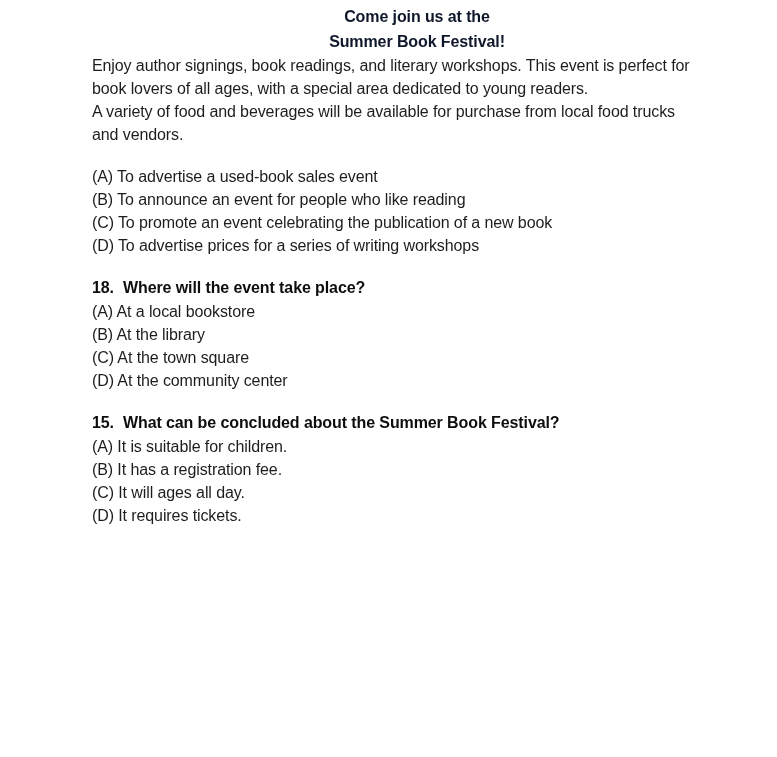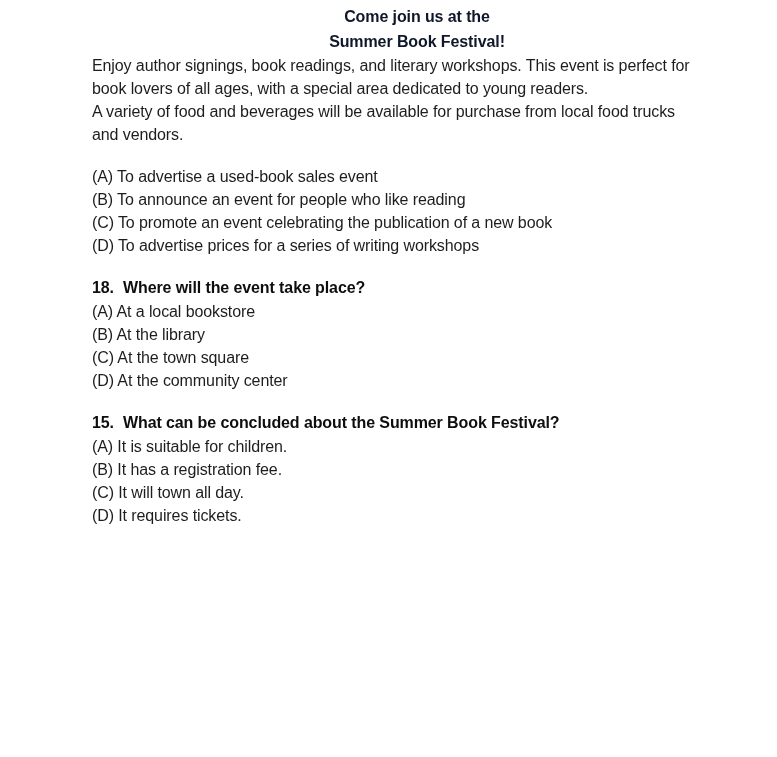--- a/index.html
+++ b/index.html
@@ -105,18 +105,18 @@
       <div class="q-option">(C) At the town square</div>
       <div class="q-option">(D) At the community center</div>
     </div>
 
     <div class="question">
       <div class="q-heading">
         <span class="q-num">15.</span><span>What can be concluded about the Summer Book Festival?</span>
       </div>
       <div class="q-option">(A) It is suitable for children.</div>
       <div class="q-option">(B) It has a registration fee.</div>
-      <div class="q-option">(C) It will town all day.</div>
+      <div class="q-option">(C) It will ages all day.</div>
       <div class="q-option">(D) It requires tickets.</div>
     </div>
 
   </div>
 </div>
 
 </body></html>

